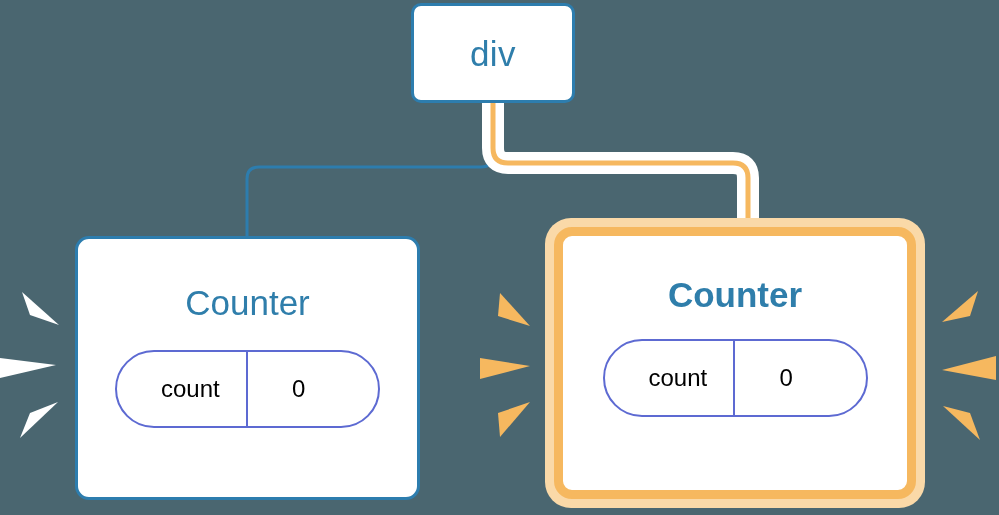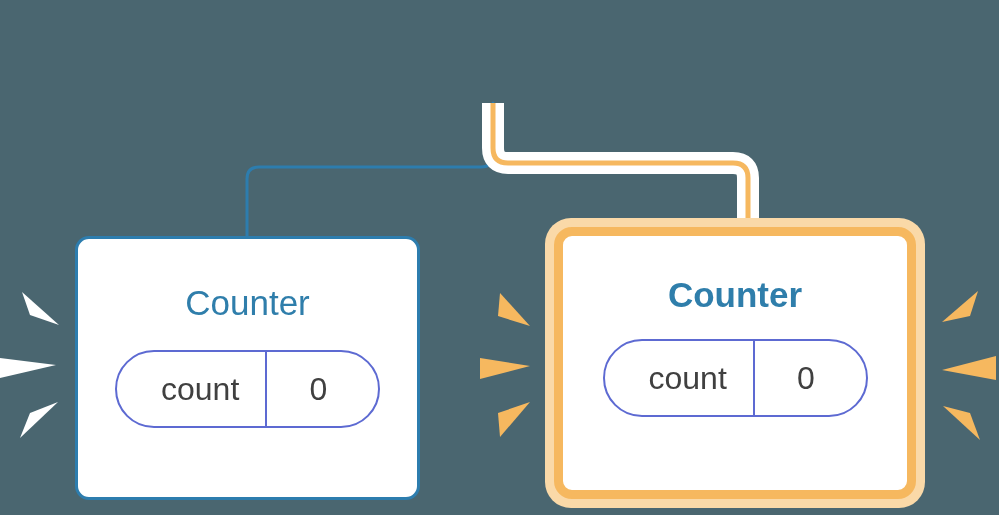--- a/index.html
+++ b/index.html
@@ -109,22 +109,22 @@
     display: flex;
     align-items: stretch;
     box-sizing: border-box;
     background: transparent;
   }
   .pill-left,
   .pill-right {
     display: flex;
     align-items: center;
     justify-content: center;
-    color: #404040;
-    font-size: 32px;
+    color: #000000;
+    font-size: 24px;
     font-weight: 400;
     line-height: 1;
   }
   .pill-left {
     padding: 0 26px 0 44px;
   }
   .pill-right {
     border-left: 2px solid #5d6ad2;
     min-width: 86px;
     padding: 0 8px;
@@ -173,20 +173,23 @@
     <style>svg[data-name="sparkles-center"] polygon { fill:#f6b85f; }</style>
   </svg>
 
   <svg class="sparkles" style="left:932px; top:280px; width:67px; height:170px;" viewBox="0 0 67 170" data-name="sparkles-right-edge">
     <polygon data-name="sparkle-wedge" points="10,42 46,11 38,36"></polygon>
     <polygon data-name="sparkle-wedge" points="10,90 64,76 64,100"></polygon>
     <polygon data-name="sparkle-wedge" points="11,126 48,160 38,133"></polygon>
     <style>svg[data-name="sparkles-right-edge"] polygon { fill:#f6b85f; }</style>
   </svg>
 
+  <div class="node node-div" data-name="node-div">
+    <span class="node-title" data-name="node-div-label">div</span>
+  </div>
 
   <div class="node node-counter-left" data-name="node-counter-left">
     <span class="node-title" data-name="node-counter-left-title">Counter</span>
     <div class="pill pill-left-counter" data-name="state-pill-counter-left">
       <span class="pill-left" data-name="state-name-label">count</span>
       <span class="pill-right" data-name="state-value-label">0</span>
     </div>
   </div>
 
   <div class="node node-counter-right" data-name="node-counter-right">

